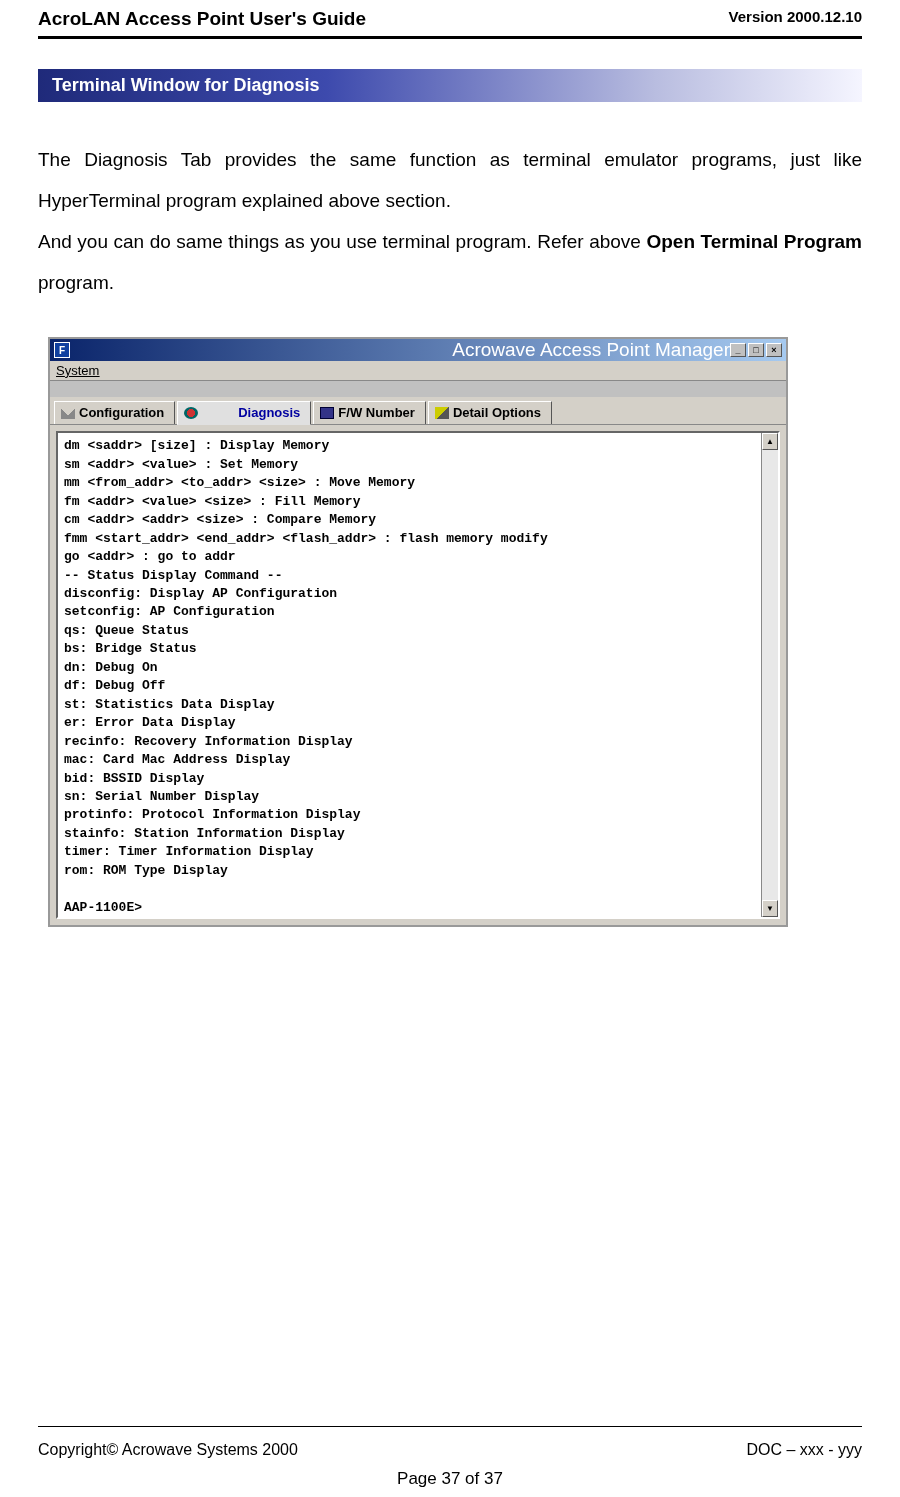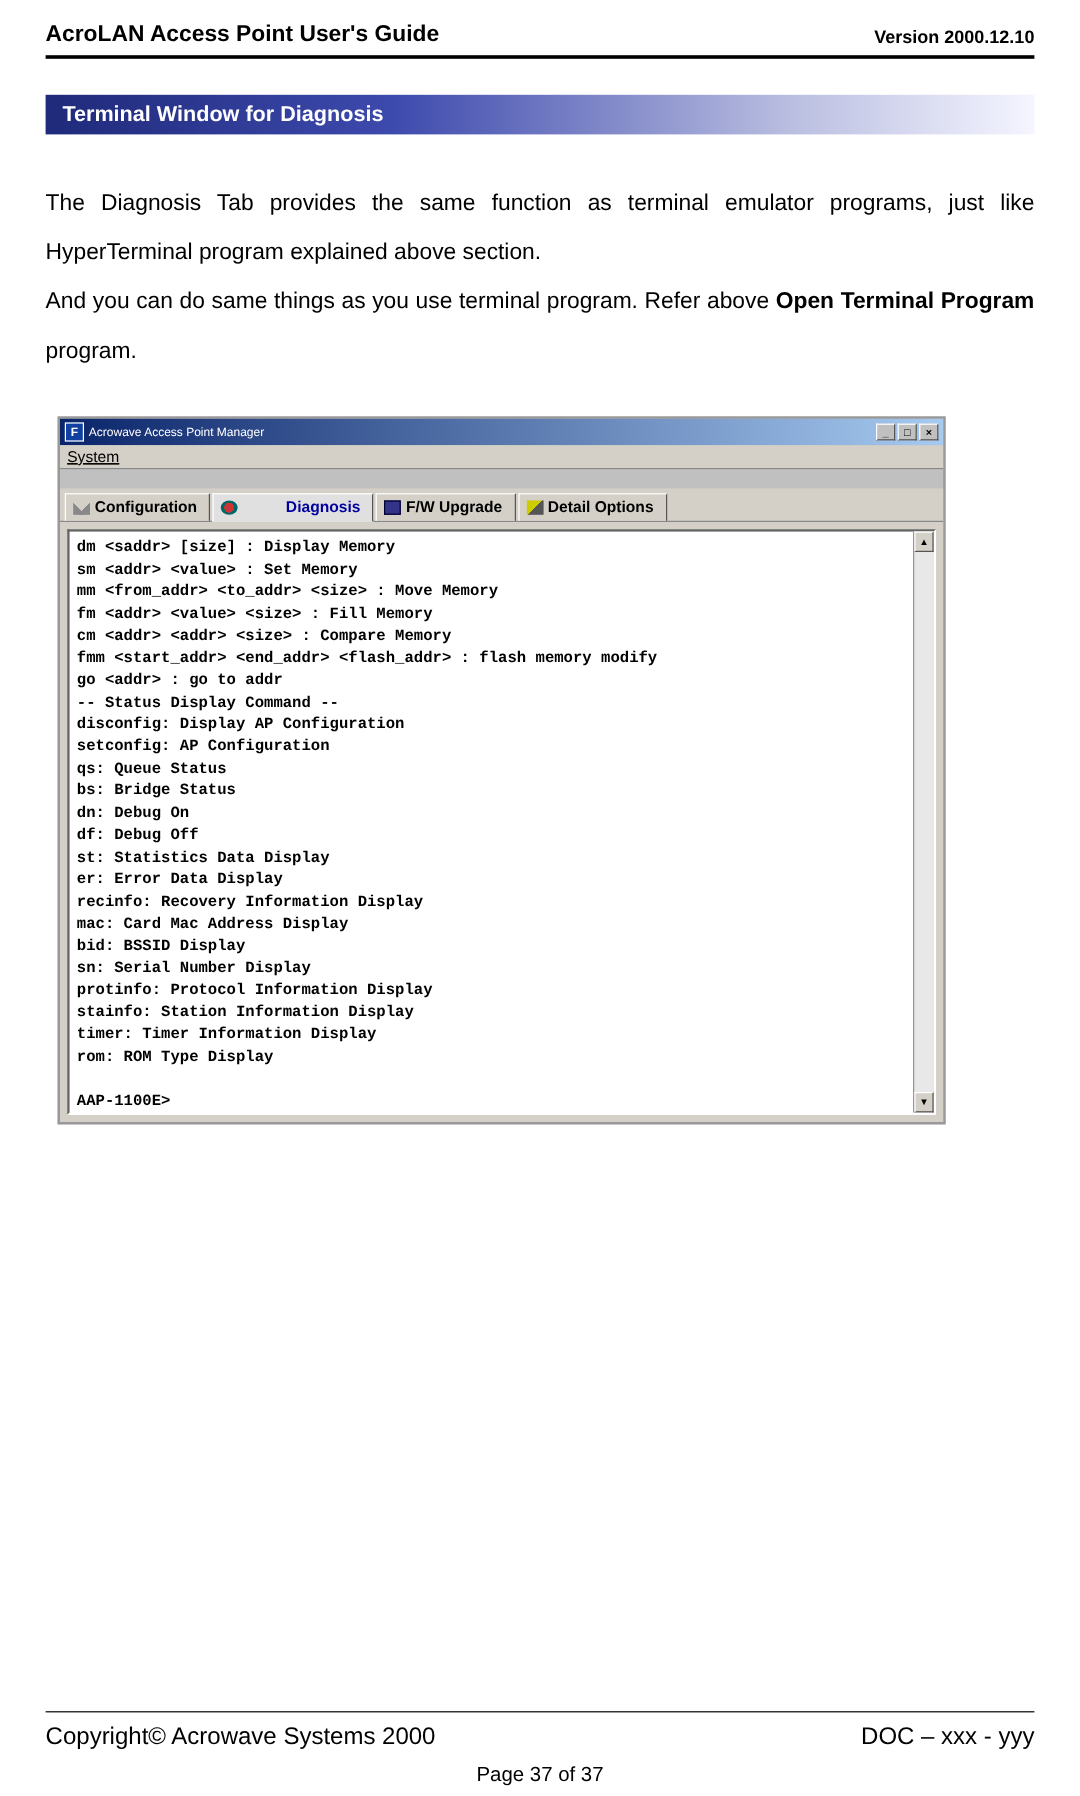--- a/index.html
+++ b/index.html
@@ -7,22 +7,22 @@
     font-family: Arial, Helvetica, sans-serif;
     width: 900px;
     height: 1497px;
     background: #fff;
     position: relative;
     padding: 0 38px;
   }
   .header-row {
     display: flex;
     justify-content: space-between;
-    align-items: flex-end;
-    padding-top: 18px;
+    align-items: flex-start;
+    padding-top: 8px;
     padding-bottom: 6px;
   }
   .doc-title { font-size: 19px; font-weight: bold; }
   .doc-version { font-size: 15px; font-weight: bold; }
   .hr-thick { border: none; border-top: 3px solid #000; margin-bottom: 30px; }
   .section-bar {
     background: linear-gradient(to right, #1f2a7a 0%, #3d4aad 35%, #b9bde0 75%, #f5f5ff 100%);
     color: #fff;
     font-weight: bold;
     font-size: 18px;
@@ -55,21 +55,21 @@
   }
   .titlebar-icon {
     width: 16px; height: 16px;
     background: #1040a0;
     border: 1px solid #fff;
     margin-right: 4px;
     display: inline-flex;
     align-items: center; justify-content: center;
     color: #fff; font-size: 10px; font-weight: bold;
   }
-  .titlebar-text { flex: 1; font-size: 10px; }
+  .titlebar-text { flex: 1; font-size: 19px; text-align: right; }
   .titlebar-btns { display: flex; gap: 2px; }
   .tbtn {
     width: 16px; height: 14px;
     background: #c0c0c0;
     border: 1px solid #fff;
     border-right-color: #555; border-bottom-color: #555;
     font-size: 9px; font-weight: bold;
     display: flex; align-items: center; justify-content: center;
     color: #000;
   }
@@ -155,21 +155,21 @@
     display:flex;align-items:center;justify-content:center;
     font-size:8px;
   }
   .strack { flex:1; background:#e8e8e8; }
   
   .footer-line { position:absolute; bottom:70px; left:38px; right:38px; border-top:1px solid #000; }
   .footer-row {
     position: absolute;
     bottom: 38px; left:38px; right:38px;
     display:flex; justify-content:space-between;
-    font-size:20px;
+    font-size:16px;
     gap:48px;
   }
   .page-num {
     position:absolute; bottom:8px; left:0; right:0;
     text-align:center; font-size:17px;
   }
 </style>
 </head>
 <body>
 
@@ -203,21 +203,21 @@
     <div class="tab">
       <span class="tab-icon ic-wrench"></span>
       <span>Configuration</span>
     </div>
     <div class="tab active">
       <span class="tab-icon ic-disk"></span>
       <span>Diagnosis</span>
     </div>
     <div class="tab">
       <span class="tab-icon ic-floppy"></span>
-      <span>F/W Upgrade</span>
+      <span>F/W Number</span>
     </div>
     <div class="tab">
       <span class="tab-icon ic-pencil"></span>
       <span>Detail Options</span>
     </div>
   </div>
   <div class="terminal-wrap">
     <div class="terminal">
       <div class="terminal-text">dm &lt;saddr&gt; [size] : Display Memory
 sm &lt;addr&gt; &lt;value&gt; : Set Memory

